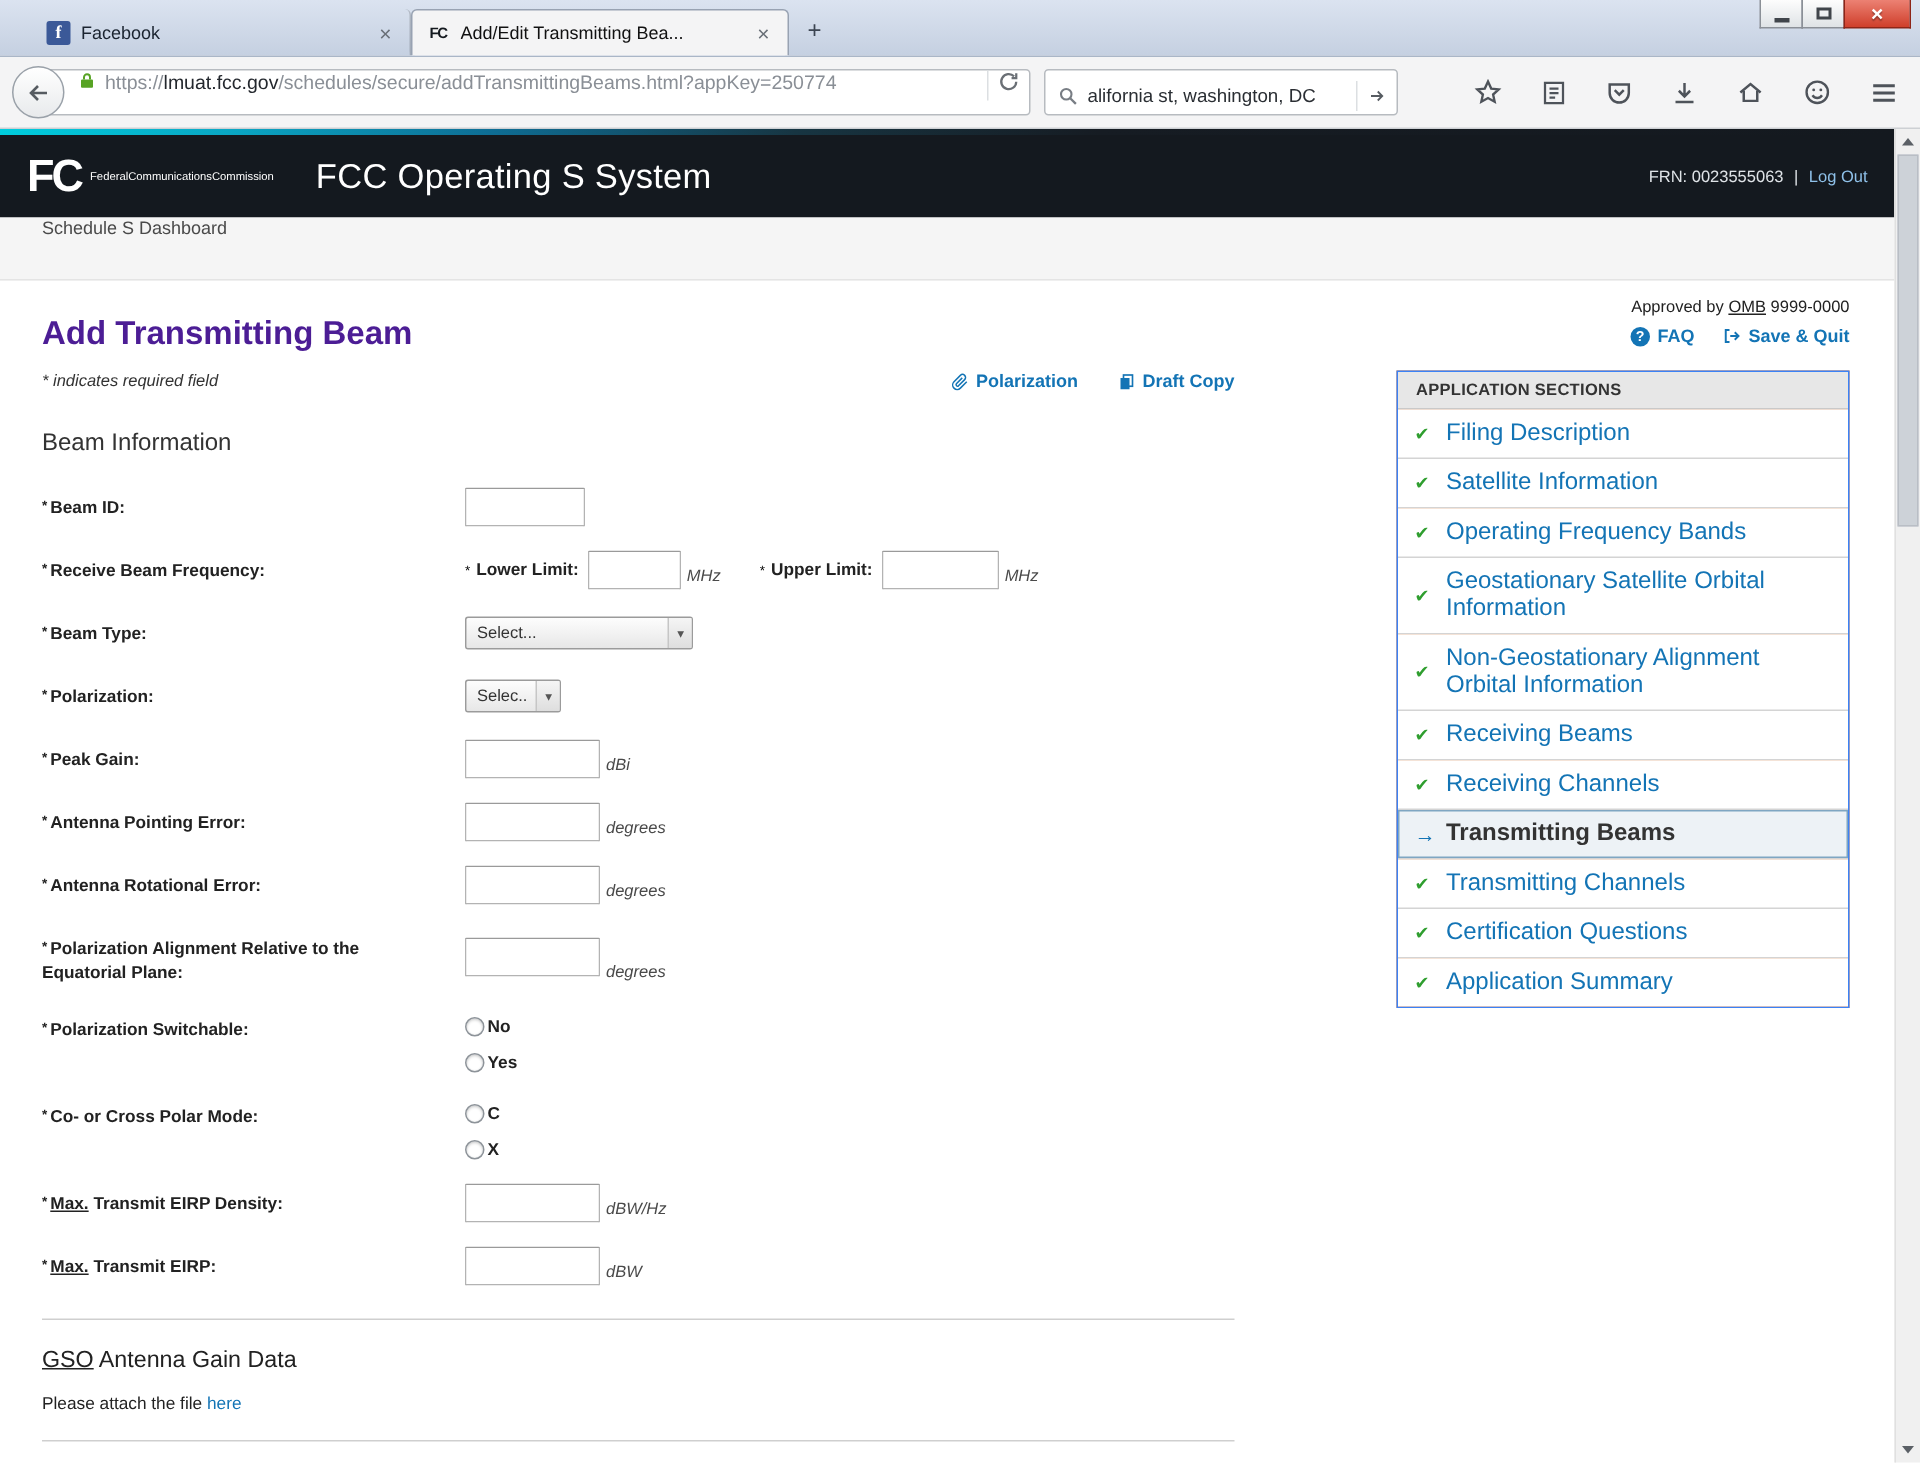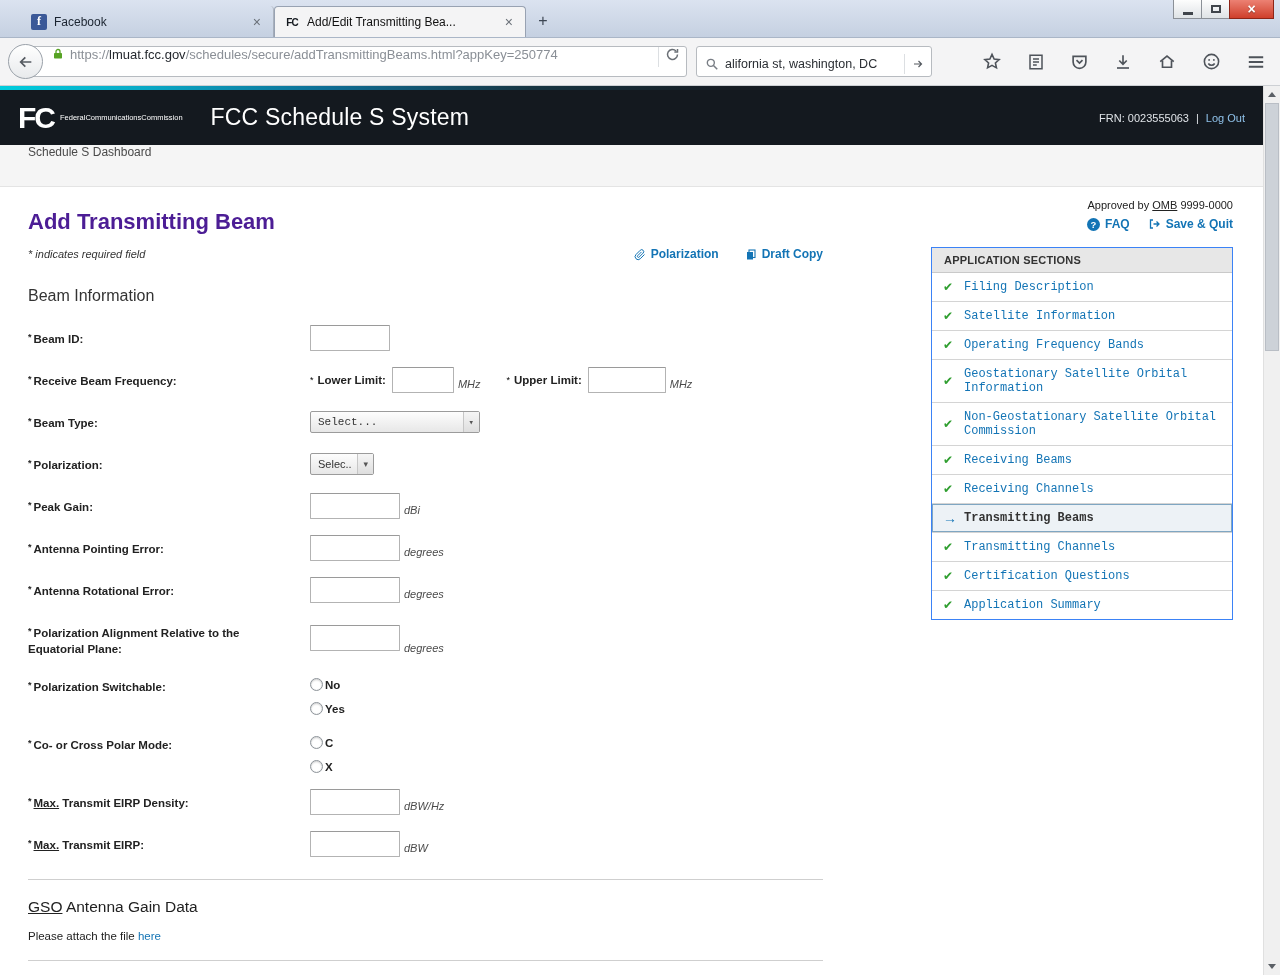--- a/index.html
+++ b/index.html
@@ -119,21 +119,21 @@
   .rule.bottom { margin-top: 18px; }
 
   
   .sidebar { width: 302px; flex: none; border: 1px solid #3b82f6; align-self: flex-start; margin-top: 4px; background: #f97316; }
   .panel-header { background: #e7e7e7; border-bottom: 1px solid #c9c9c9; padding: 6px 12px; font-size: 11px; font-weight: bold; color: #333; letter-spacing: 0.2px; }
   .side-item { display: flex; align-items: center; padding: 7px 11px; border-bottom: 1px solid #d4d4d4; background: #fff; }
   .side-item:last-child { border-bottom: none; }
   .side-icon { width: 21px; flex: none; font-size: 12px; line-height: 1; }
   .side-icon.check { color: var(--green); }
   .side-icon.arrow { color: var(--link); font-weight: bold; font-size: 14px; }
-  .side-label { font-size: 12px; font-family: Liberation Mono, monospace; }
+  .side-label { font-size: 16px; }
   .side-label.link { color: var(--link); }
   .side-label.current { color: #333; font-weight: bold; }
   .side-item.current { background: #edf2f6; box-shadow: inset 0 0 0 1px #7fa6c2; }
 </style>
 </head>
 <body>
 
 <div class="window">
 
   <div class="titlebar">
@@ -254,21 +254,21 @@
 
       <div class="site-header">
         <div class="fcc-logo">
           <span class="fcc-mark">FC</span>
           <span class="fcc-cap">
             <span>Federal</span>
             <span>Communications</span>
             <span>Commission</span>
           </span>
         </div>
-        <div class="app-title">FCC Schedule S System</div>
+        <div class="app-title">FCC Operating S System</div>
         <div class="frn-area">
           <span>FRN: 0023555063</span>
           <span>|</span>
           <a class="logout">Log Out</a>
         </div>
       </div>
 
       <div class="breadcrumb-bar">
         <span class="crumb">Schedule S Dashboard</span>
       </div>
@@ -342,21 +342,21 @@
                       <sup class="req">*</sup>
                       <span class="sub-label">Upper Limit:</span>
                       <input class="text-input" style="width: 78px;">
                       <span class="suffix">MHz</span>
                     </span>
                   </div>
                 </div>
                 <div class="form-row">
                   <div class="f-label"><sup class="req">*</sup><span class="lab-text">Beam Type:</span></div>
                   <div class="f-control">
-                    <div class="select-box" style="width: 170px; font-family: Liberation Mono, monospace;">
+                    <div class="select-box" style="width: 152px;">
                       <span class="select-value">Select...</span>
                       <span class="select-arrow">▾</span>
                     </div>
                   </div>
                 </div>
                 <div class="form-row">
                   <div class="f-label"><sup class="req">*</sup><span class="lab-text">Polarization:</span></div>
                   <div class="f-control">
                     <div class="select-box" style="width: 64px;">
                       <span class="select-value">Selec...</span>
@@ -458,21 +458,21 @@
                 <div class="side-item">
                   <span class="side-icon check">✔</span>
                   <span class="side-label link">Operating Frequency Bands</span>
                 </div>
                 <div class="side-item">
                   <span class="side-icon check">✔</span>
                   <span class="side-label link">Geostationary Satellite Orbital Information</span>
                 </div>
                 <div class="side-item">
                   <span class="side-icon check">✔</span>
-                  <span class="side-label link">Non-Geostationary Satellite Orbital Commission</span>
+                  <span class="side-label link">Non-Geostationary Alignment Orbital Information</span>
                 </div>
                 <div class="side-item">
                   <span class="side-icon check">✔</span>
                   <span class="side-label link">Receiving Beams</span>
                 </div>
                 <div class="side-item">
                   <span class="side-icon check">✔</span>
                   <span class="side-label link">Receiving Channels</span>
                 </div>
                 <div class="side-item current">

